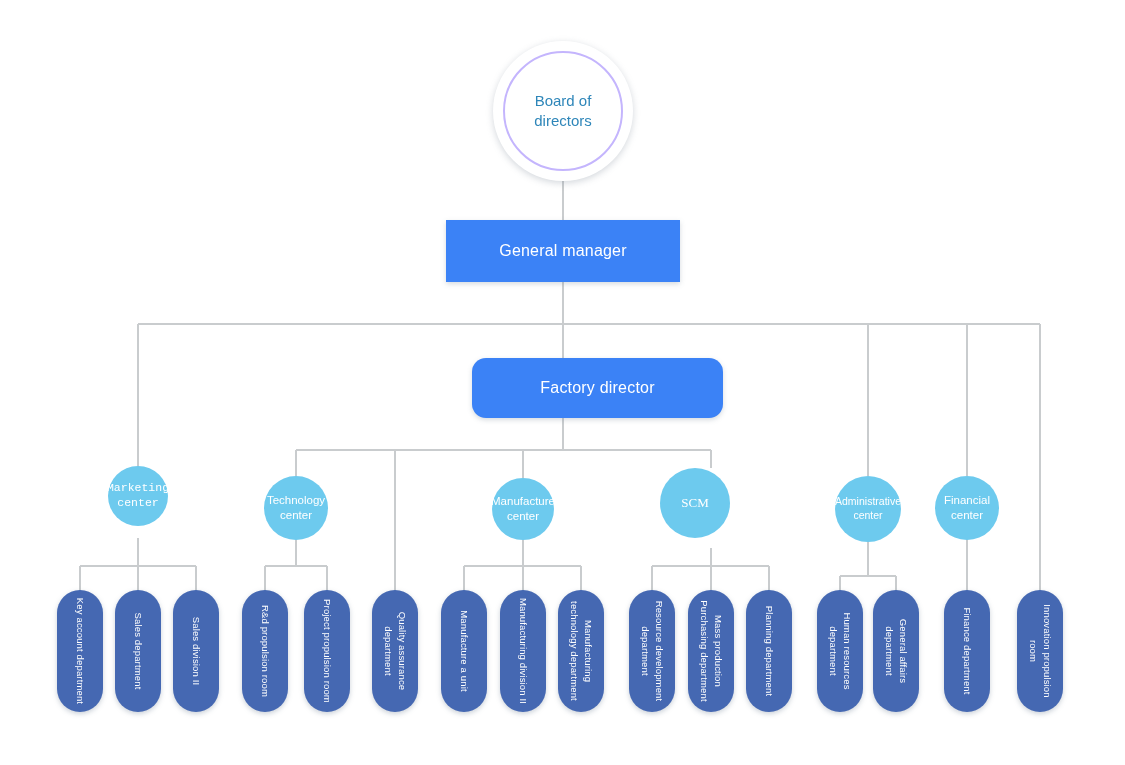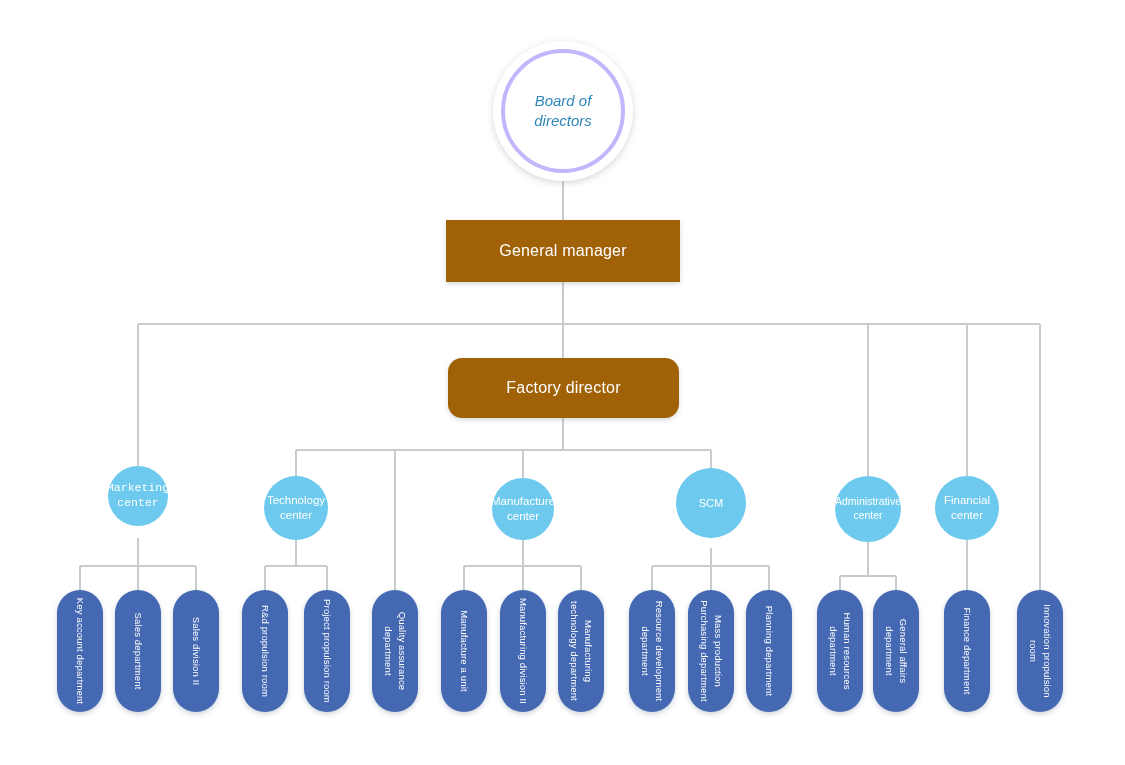--- a/index.html
+++ b/index.html
@@ -31,36 +31,35 @@
     position: absolute;
     border-radius: 50%;
     background: #ffffff;
     box-shadow: 0 2px 7px rgba(120,135,150,0.33);
     display: flex;
     align-items: center;
     justify-content: center;
   }
   .root-inner {
     border-radius: 50%;
-    border: 4px solid #c4b5fd;
+    border: 2px solid #c4b5fd;
     background: #ffffff;
     display: flex;
     align-items: center;
     justify-content: center;
     text-align: center;
     color: #2E86B9;
     font-size: 15px;
     line-height: 1.35;
-    font-style: italic;
   }
 
   
   .rect-node {
     position: absolute;
-    background: #a16207;
+    background: #3b82f6;
     color: #ffffff;
     display: flex;
     align-items: center;
     justify-content: center;
     text-align: center;
     font-size: 16px;
     letter-spacing: .2px;
     box-shadow: 0 2px 5px rgba(120,135,150,0.30);
   }
   .rect-node.sharp { border-radius: 0; }
@@ -167,37 +166,37 @@
   </svg>
 
   <div class="root-node" style="left:493px; top:41px; width:140px; height:140px;">
     <div class="root-inner" style="width:116px; height:116px;">Board of directors</div>
   </div>
 
   <div class="rect-node sharp" style="left:446px; top:220px; width:234px; height:62px;">
     <span>General manager</span>
   </div>
 
-  <div class="rect-node round" style="left:448px; top:358px; width:231px; height:60px;">
+  <div class="rect-node round" style="left:472px; top:358px; width:251px; height:60px;">
     <span>Factory director</span>
   </div>
 
   <div class="circle-node" style="left:108px; top:466px; width:60px; height:60px;font-family:Liberation Mono, monospace;">
     <span>Marketing center</span>
   </div>
 
   <div class="circle-node" style="left:264px; top:478px; width:64px; height:64px; margin-top:-2px;">
     <span>Technology center</span>
   </div>
 
   <div class="circle-node" style="left:492px; top:478px; width:62px; height:62px;">
     <span>Manufacture center</span>
   </div>
 
-  <div class="circle-node" style="left:676px; top:468px; width:70px; height:70px; font-size:11px;">
+  <div class="circle-node" style="left:660px; top:468px; width:70px; height:70px; font-size:13px;font-family:Liberation Serif, serif;">
     <span>SCM</span>
   </div>
 
   <div class="circle-node" style="left:935px; top:476px; width:64px; height:64px;">
     <span>Financial center</span>
   </div>
 
   <div class="circle-node" style="left:835px; top:476px; width:66px; height:66px; font-size:10.5px;">
     <span>Administrative center</span>
   </div>

